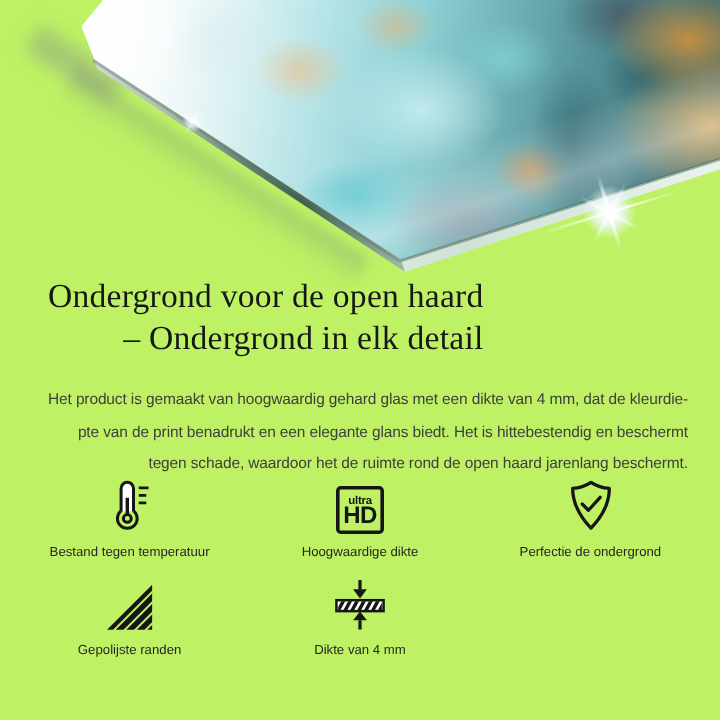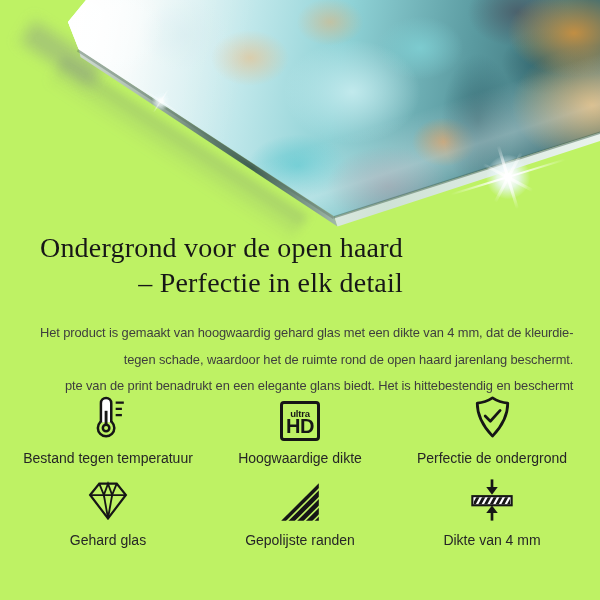--- a/index.html
+++ b/index.html
@@ -67,21 +67,21 @@
   .title span{display:block;white-space:nowrap;}
   .desc{position:absolute;left:40px;top:320px;margin:0;font-size:12.9px;line-height:26.5px;
     letter-spacing:-.1px;color:var(--body-text,#3e3e3e);}
   .desc span{display:block;white-space:nowrap;}
 
   
   .features{position:absolute;left:12px;top:398px;width:576px;display:grid;
     grid-template-columns:repeat(3,1fr);grid-row-gap:20px;}
   .feature{height:68px;display:flex;flex-direction:column;align-items:center;justify-content:flex-end;}
   .feature .icon-box{flex:0 0 auto;display:flex;align-items:flex-end;justify-content:center;margin-bottom:9px;}
-  .feature .label{font-size:14px;color:var(--label-text,#262626);white-space:nowrap;}
+  .feature .label{font-size:11px;color:var(--label-text,#262626);white-space:nowrap;}
   .row2{height:62px;}
 
   .uhd{width:34px;height:34px;border:3px solid var(--ink,#161616);border-radius:4px;
     display:flex;flex-direction:column;align-items:center;justify-content:center;color:var(--ink,#161616);}
   .uhd .t1{font-size:9.5px;font-weight:700;line-height:10px;letter-spacing:-.2px;}
   .uhd .t2{font-size:20px;font-weight:700;line-height:15px;letter-spacing:-.5px;}
   svg{display:block;}
 </style>
 </head>
 <body>
@@ -108,27 +108,27 @@
     <div class="sparkle sparkle-small">
       <i class="glow"></i>
         <i class="ray r1"></i>
         <i class="ray r2"></i>
         <i class="core"></i>
     </div>
   </div>
 
   <h1 class="title">
     <span>Ondergrond voor de open haard</span>
-    <span>– Perfectie in elk detail</span>
+    <span>– Ondergrond in elk detail</span>
   </h1>
 
   <p class="desc">
     <span>Het product is gemaakt van hoogwaardig gehard glas met een dikte van 4 mm, dat de kleurdie-</span>
+    <span>pte van de print benadrukt en een elegante glans biedt. Het is hittebestendig en beschermt</span>
     <span>tegen schade, waardoor het de ruimte rond de open haard jarenlang beschermt.</span>
-    <span>pte van de print benadrukt en een elegante glans biedt. Het is hittebestendig en beschermt</span>
   </p>
 
   <div class="features">
 
     <div class="feature">
       <div class="icon-box">
         <svg width="46" height="47" viewBox="0 0 48 48" fill="none" stroke="#161616">
           <circle cx="22" cy="35" r="8.6" stroke-width="2.6"></circle>
           <path d="M16.6 29 V9 a5.4 5.4 0 0 1 10.8 0 v20" fill="#fff" stroke-width="2.6"></path>
           <line x1="22" y1="17" x2="22" y2="31.5" stroke-width="3"></line>
@@ -154,32 +154,20 @@
     <div class="feature">
       <div class="icon-box">
         <svg width="47" height="47" viewBox="0 0 48 48" fill="none" stroke="#161616">
           <path d="M24 4 C28.8 7.2 34.2 8.9 39.6 9.2 C39.6 20.8 35.3 31.2 24 43 C12.7 31.2 8.4 20.8 8.4 9.2 C13.8 8.9 19.2 7.2 24 4 Z" stroke-width="2.8" stroke-linejoin="round"></path>
           <polyline points="16.5 22.5 21.8 27.8 31.8 16.8" stroke-width="2.8" stroke-linecap="round" stroke-linejoin="round"></polyline>
         </svg>
       </div>
       <span class="label">Perfectie de ondergrond</span>
     </div>
 
-    <div class="feature row2">
-      <div class="icon-box">
-        <svg width="44" height="44" viewBox="0 0 48 48" fill="none" stroke="#161616">
-          <polygon points="4.5,17.5 14.5,5 33.5,5 43.5,17.5 24,43" stroke-width="2.4" stroke-linejoin="miter"></polygon>
-          <line x1="4.5" y1="17.5" x2="43.5" y2="17.5" stroke-width="2"></line>
-          <polyline points="14.5 5 19.5 17.5 24 5 28.5 17.5 33.5 5" stroke-width="2" stroke-linejoin="miter"></polyline>
-          <line x1="19.5" y1="17.5" x2="24" y2="43" stroke-width="2"></line>
-          <line x1="28.5" y1="17.5" x2="24" y2="43" stroke-width="2"></line>
-        </svg>
-      </div>
-      <span class="label">Gehard glas</span>
-    </div>
 
     <div class="feature row2">
       <div class="icon-box">
         <svg width="42" height="42" viewBox="0 0 48 48">
           <defs>
               <clipPath id="tri">
                 <path d="M2.5 45.5 L45.5 2.5 L45.5 45.5 Z"></path>
               </clipPath>
             </defs>
           <g clip-path="url(#tri)" stroke="#161616" stroke-width="5.2">

